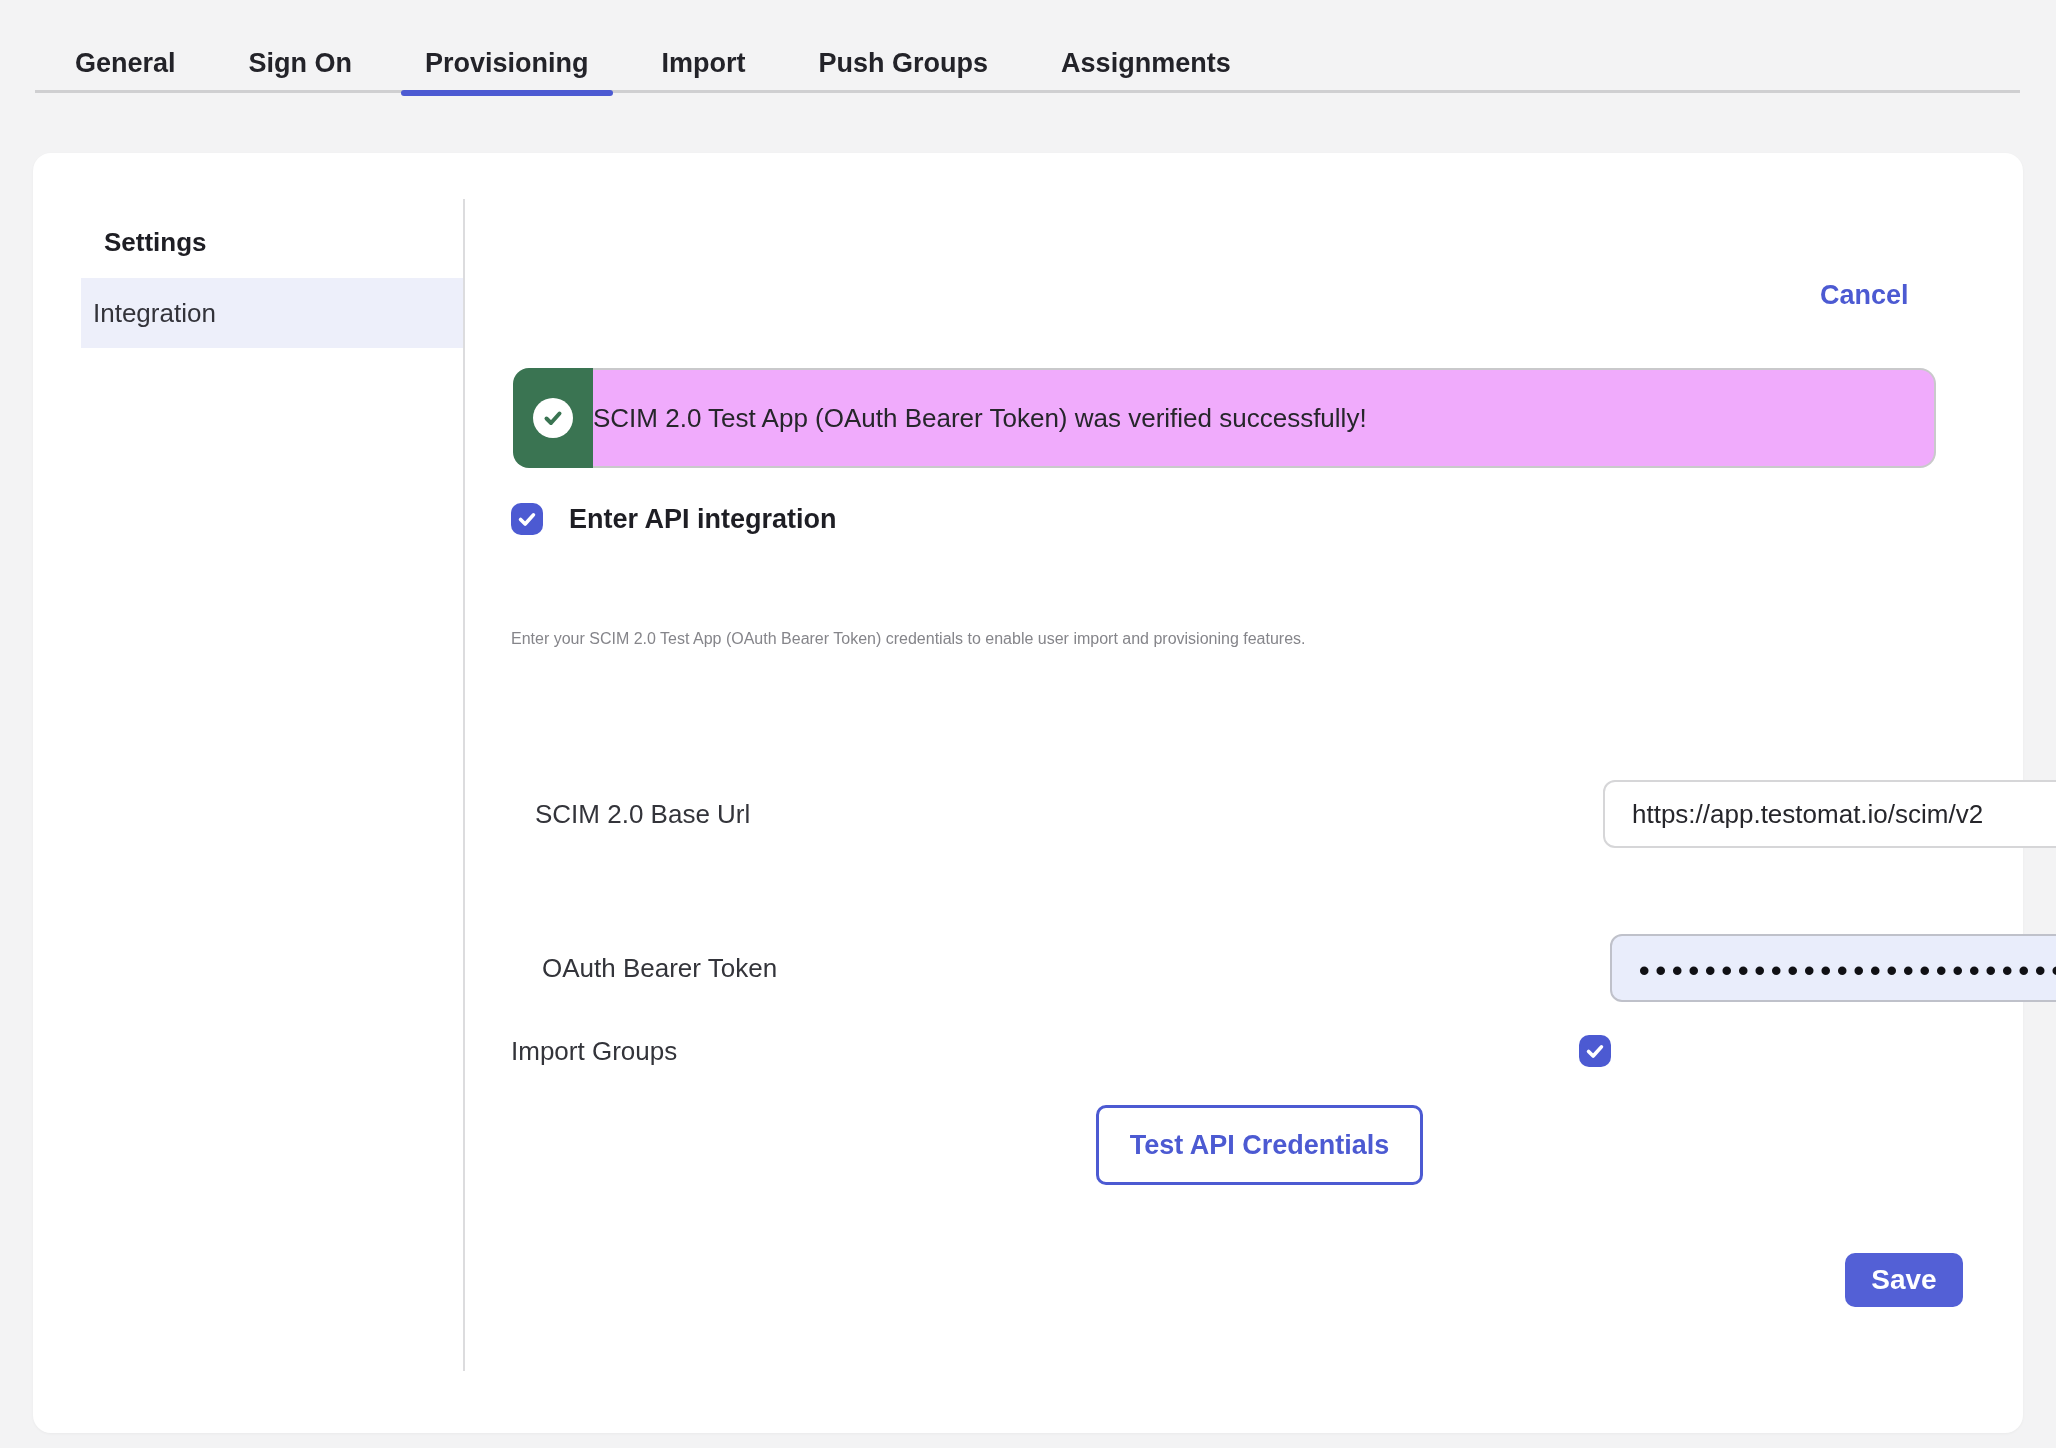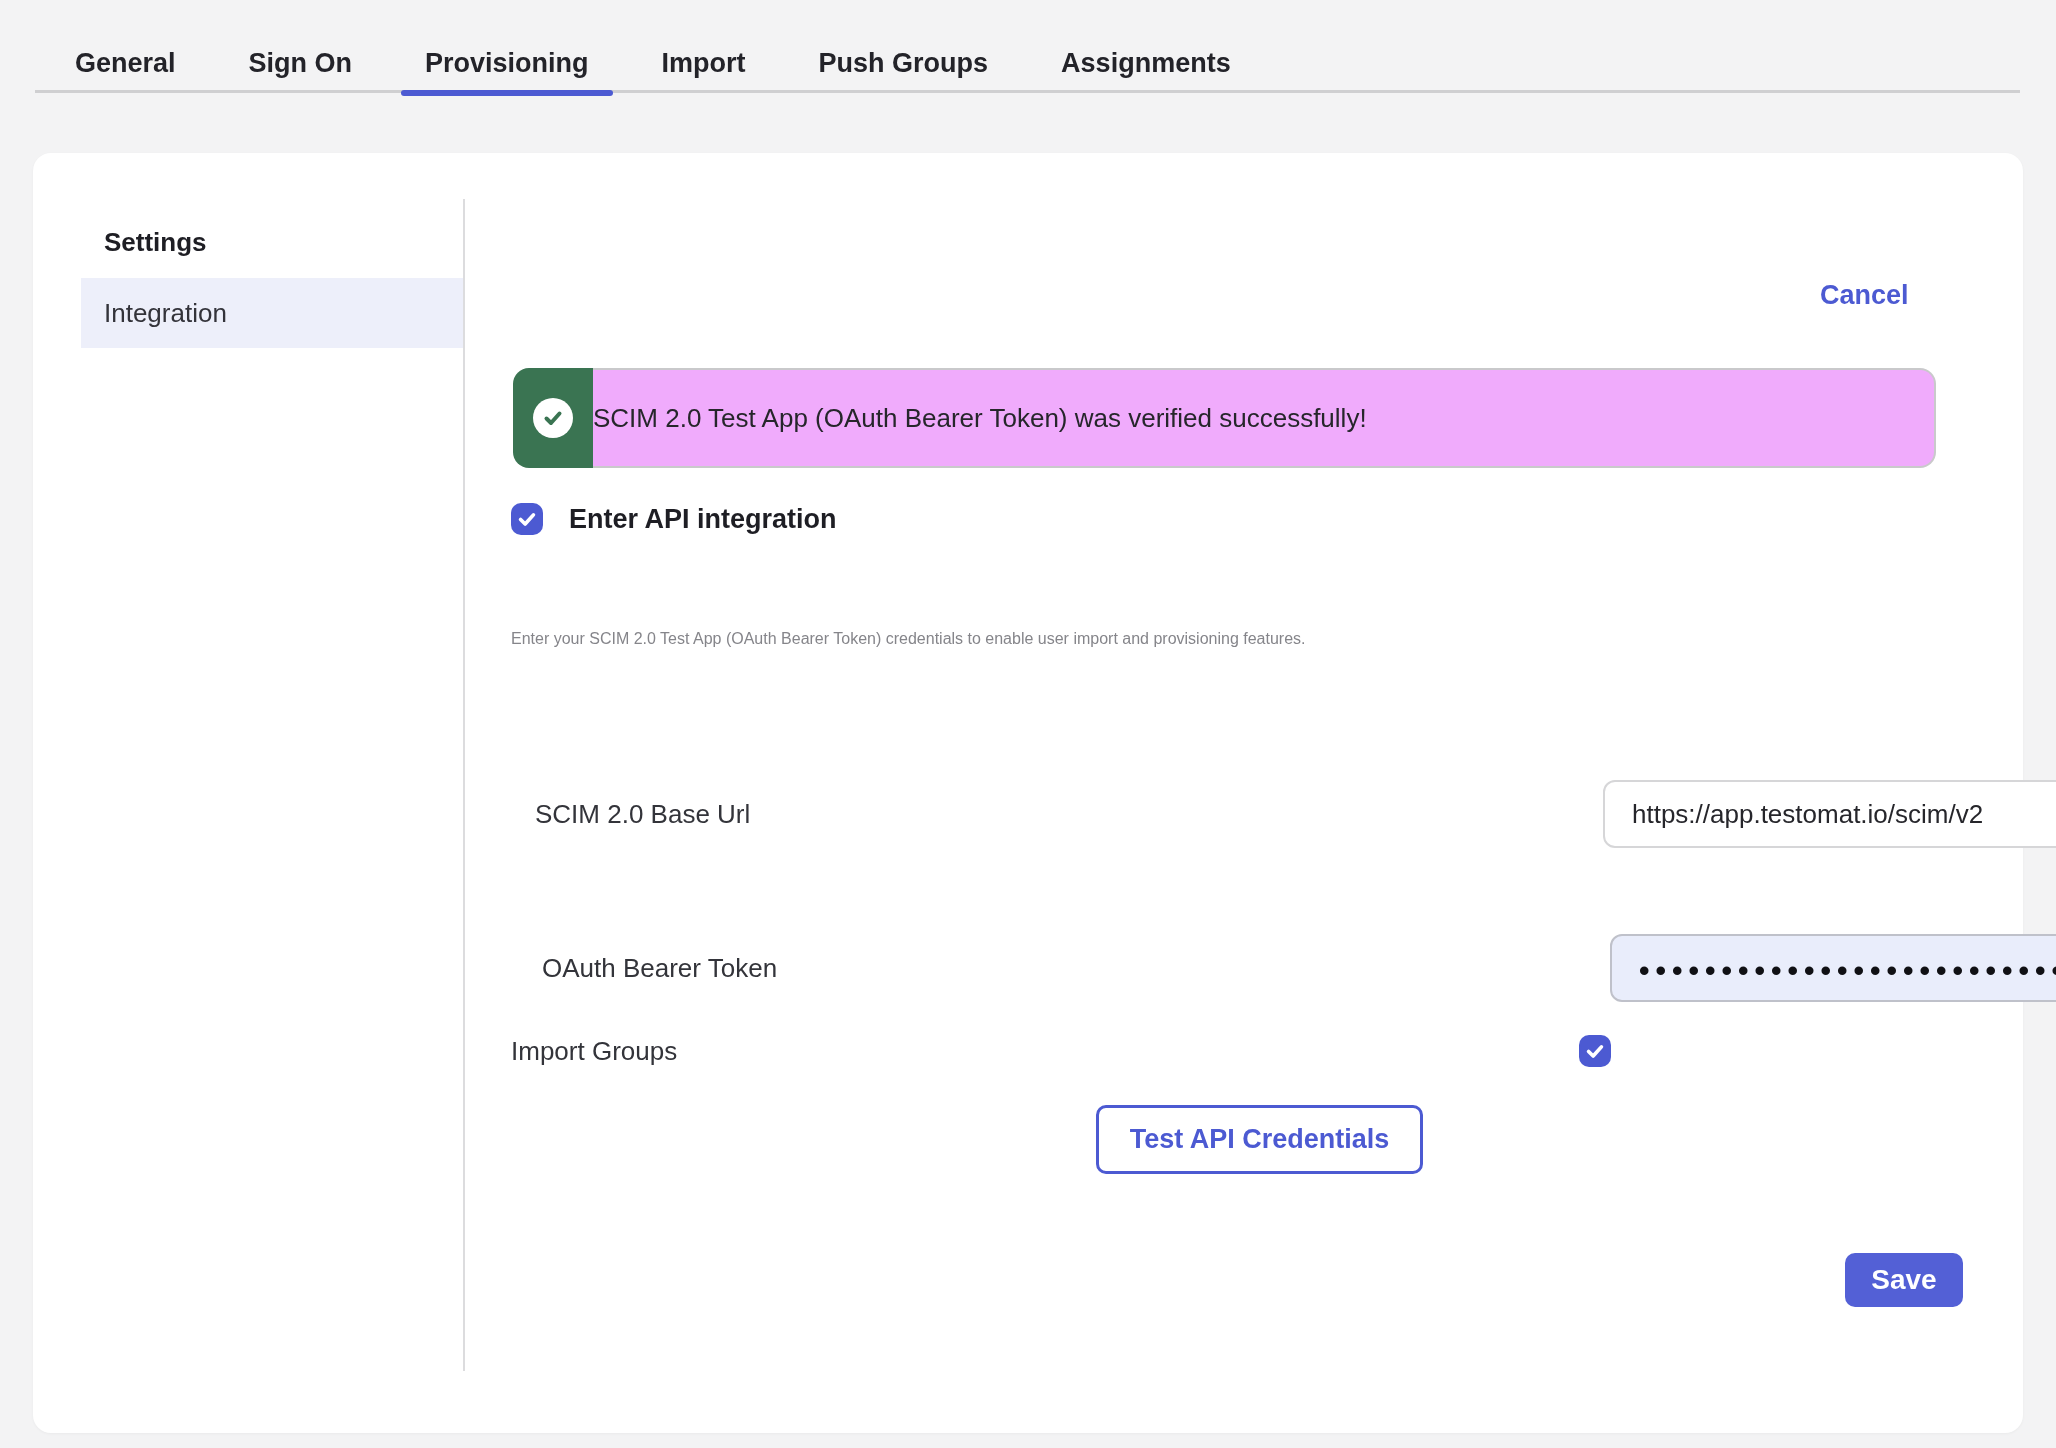--- a/index.html
+++ b/index.html
@@ -34,21 +34,21 @@
     box-shadow:0 1px 3px rgba(0,0,0,0.04);
   }
 
   
   .side-heading {
     position:absolute; left:71px; top:72px;
     font-size:26px; font-weight:700; color:#1e1e24; line-height:34px;
   }
   .side-item {
     position:absolute; left:48px; top:125px; width:382px; height:70px;
-    display:flex; align-items:center; padding-left:23px;
+    display:flex; align-items:center; padding-left:12px;
     font-size:26px; color:#33333a; cursor:pointer;
   }
   .side-item.active { background: var(--selected-bg, #edeffa); }
   .v-divider {
     position:absolute; left:430px; top:46px; width:2px; height:1172px;
     background:#dcdcde;
   }
 
   
   .cancel-link {
@@ -99,21 +99,21 @@
     background: var(--token-bg, #e9edfb); border-color:#bfc1ca;
     font-size:30px; letter-spacing:6px; color:#101014; font-weight:700;
     padding-top:6px;
   }
   .row-base { top:627px; width:1426px;margin-left:24px; }
   .row-token { top:781px; width:1426px;margin-left:31px; }
   .row-groups { top:872px; width:1426px; height:52px; }
   .row-groups .checkbox { position:absolute; left:1068px; }
 
   .test-btn {
-    position:absolute; left:1063px; top:952px; width:327px; height:69px;
+    position:absolute; left:1063px; top:952px; width:327px; height:80px;
     background:#ffffff; border:3px solid var(--accent, #4c5ad2); border-radius:10px;
     display:flex; align-items:center; justify-content:center;
     font-size:27px; font-weight:700; color: var(--accent, #4c5ad2); cursor:pointer;
   }
   .save-btn {
     position:absolute; left:1787px; top:1100px; width:118px; height:54px;
     background: var(--accent-btn, #5360d6); border:none; border-radius:10px;
     display:flex; align-items:center; justify-content:center;
     font-size:28px; font-weight:700; color:#ffffff; cursor:pointer;margin-left:25px;
   }

